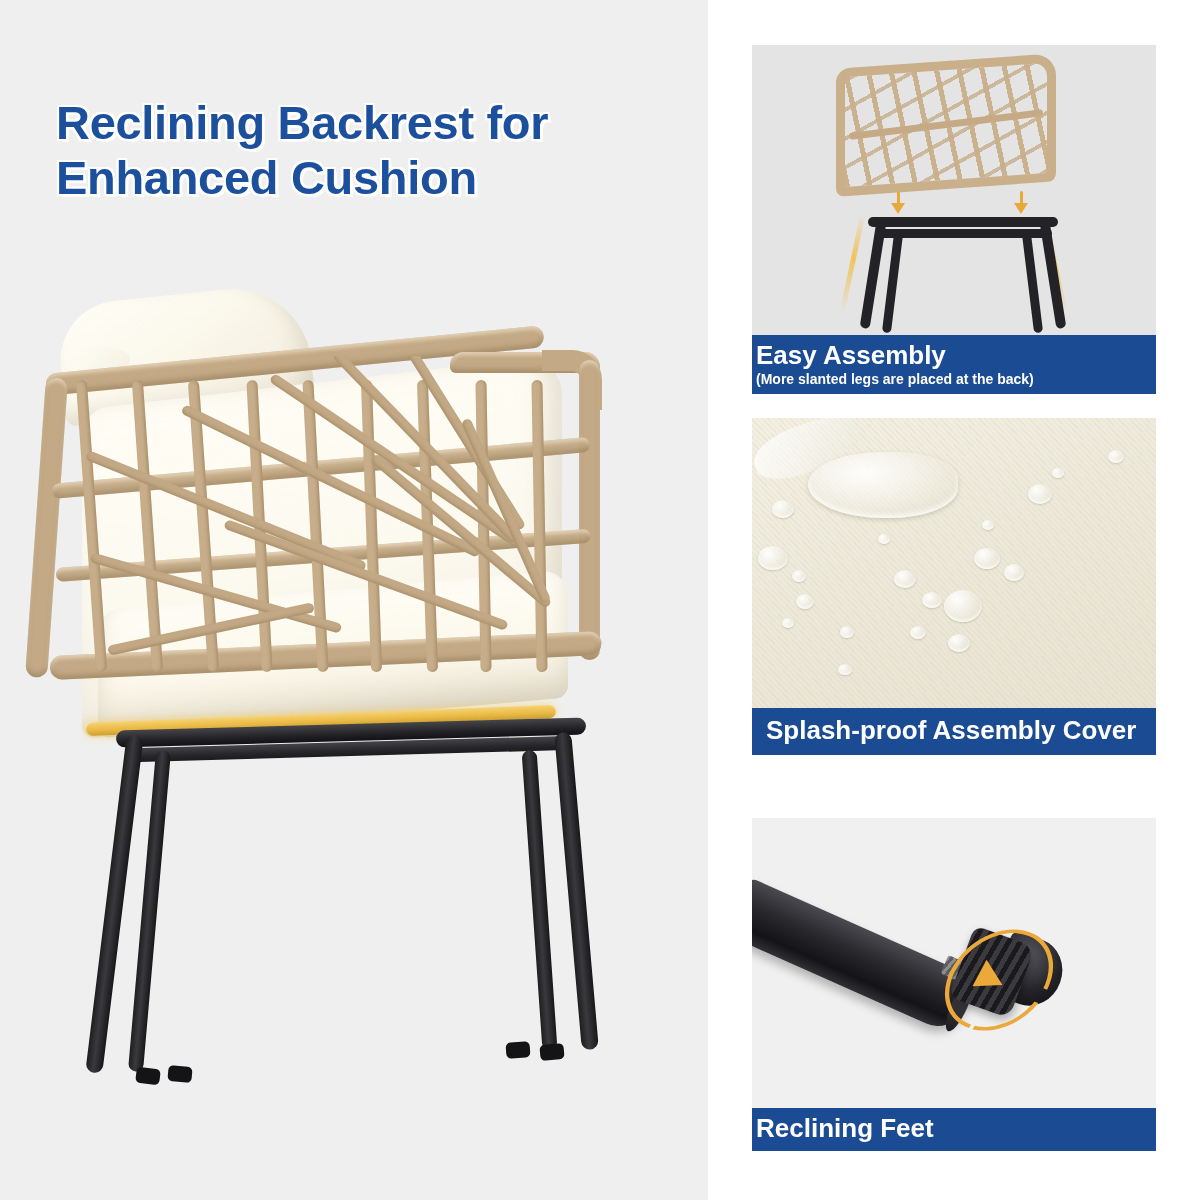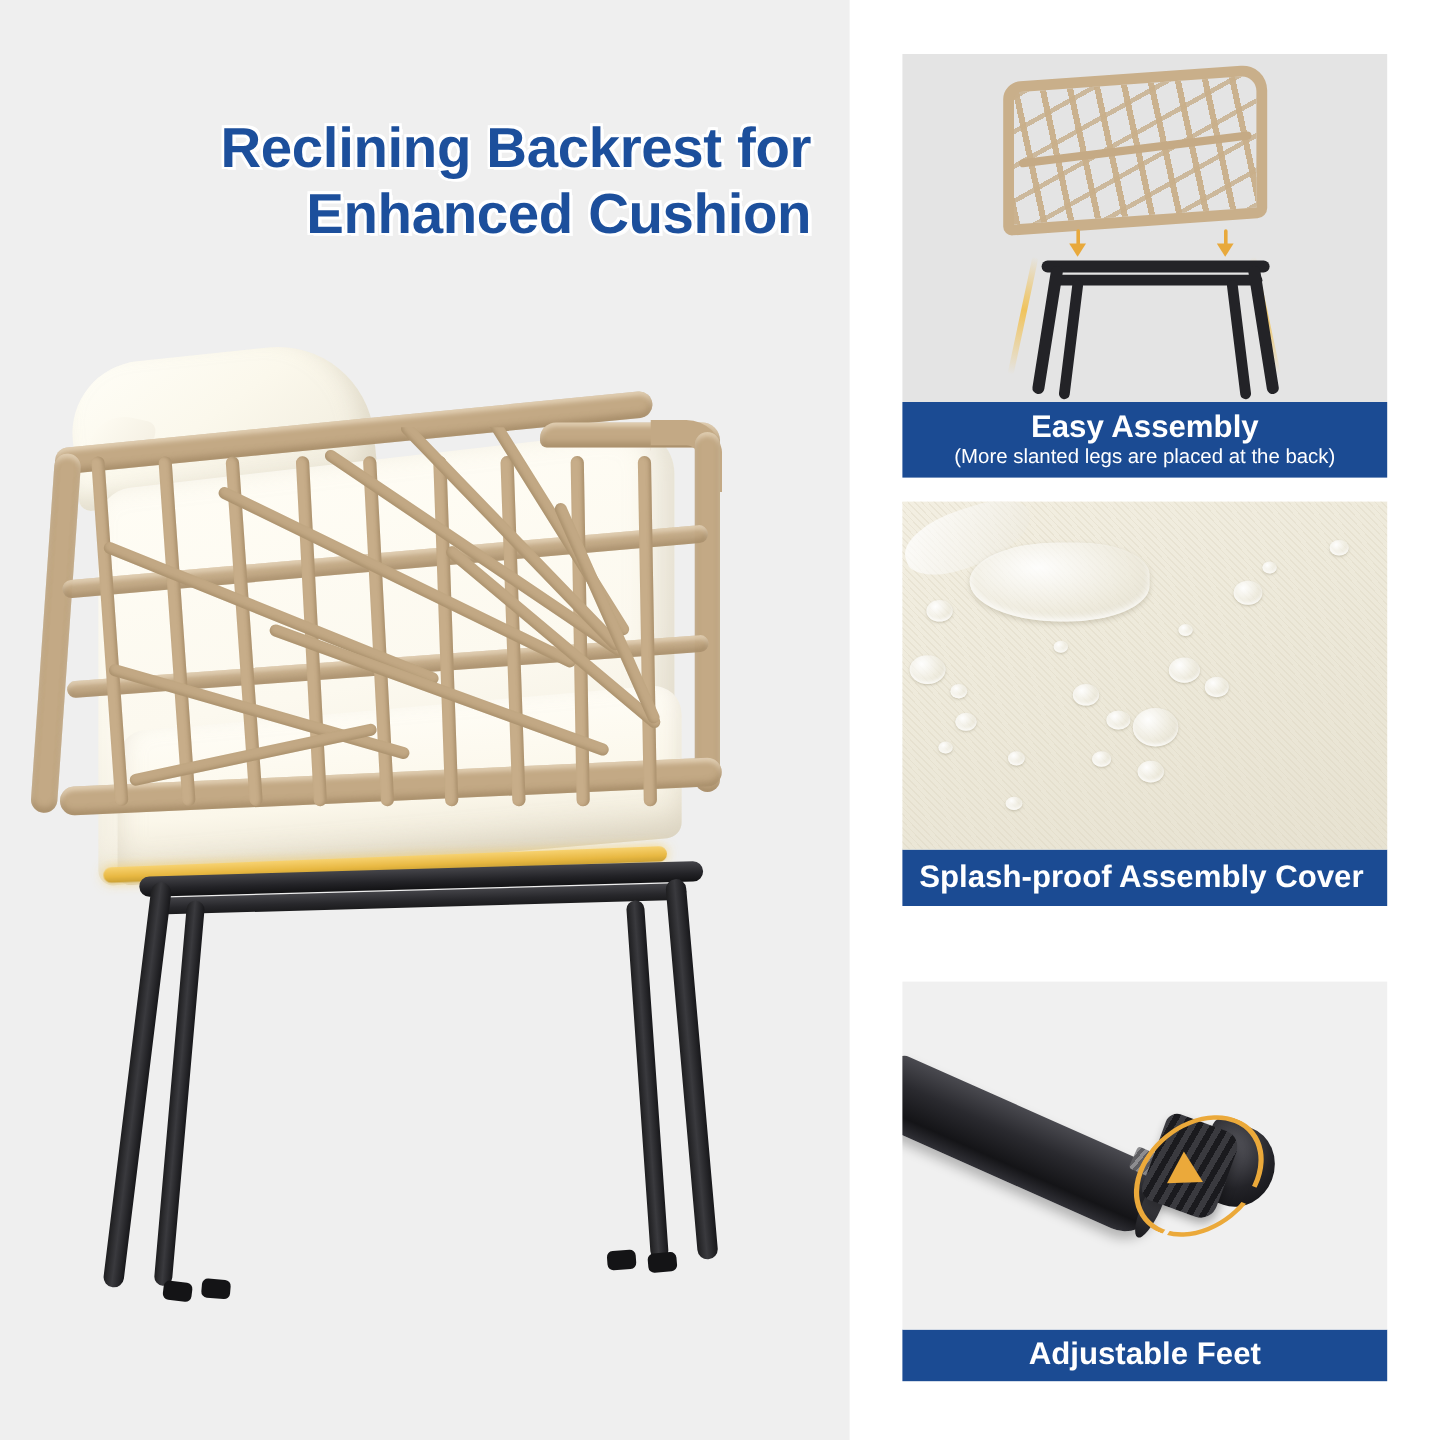--- a/index.html
+++ b/index.html
@@ -7,21 +7,21 @@
     width:1200px;height:1200px;
     background:#ffffff;
     font-family:"Liberation Sans",sans-serif;
     overflow:hidden;
   }
   .page{position:relative;width:1200px;height:1200px;background:#ffffff;}
 
   
   .hero{
     position:absolute;left:0;top:0;width:708px;height:1200px;
-    background:#efefef;overflow:hidden;text-align:right;
+    background:#efefef;overflow:hidden;
   }
   .headline{
     position:absolute;left:56px;top:96px;width:620px;
     font-size:47px;line-height:1.17;font-weight:bold;
     color:#1c4f9c;letter-spacing:-0.3px;
     text-shadow:
       2px 0 0 #fff,-2px 0 0 #fff,0 2px 0 #fff,0 -2px 0 #fff,
       2px 2px 0 #fff,-2px 2px 0 #fff,2px -2px 0 #fff,-2px -2px 0 #fff,
       3px 3px 0 rgba(255,255,255,.85);
   }
@@ -120,22 +120,22 @@
 
   
   .rightcol{position:absolute;left:752px;top:0;width:404px;height:1200px;}
   .panel{position:absolute;left:0;width:404px;}
   .panel .photo{position:relative;width:404px;overflow:hidden;background:#e4e4e4;}
   .caption{
     background:#1b4b93;color:#fff;width:404px;box-sizing:border-box;
     font-weight:bold;
   }
   .caption .line1{font-size:26px;line-height:1.18;}
-  .caption .line2{font-size:17px;line-height:1.2;font-weight:normal;}
-  .cap-center{text-align:center;padding:5px 4px 7px;}
+  .caption .line2{font-size:14px;line-height:1.2;font-weight:bold;}
+  .cap-center{text-align:left;padding:5px 4px 7px;}
   .cap-left{text-align:left;padding:7px 8px 9px 14px;}
 
   
   #panel-assembly{top:45px;}
   #panel-assembly .photo{height:290px;background:#e4e4e4;}
   .rattan-body{
     position:absolute;left:84px;top:16px;width:220px;height:128px;
   }
   .rb-shell{
     position:absolute;inset:0;
@@ -370,18 +370,18 @@
       <div class="photo">
         <div class="tube"></div>
         <div class="screw"></div>
         <div class="footcap"></div>
         <div class="knob"></div>
         <div class="rot-ring"></div>
         <div class="rot-ring2"></div>
         <div class="rot-arrow"></div>
       </div>
       <div class="caption cap-center">
-        <div class="line1">Adjustable Feet</div>
+        <div class="line1">Reclining Feet</div>
       </div>
     </div>
 
   </div>
 </div>
 
 </body></html>

